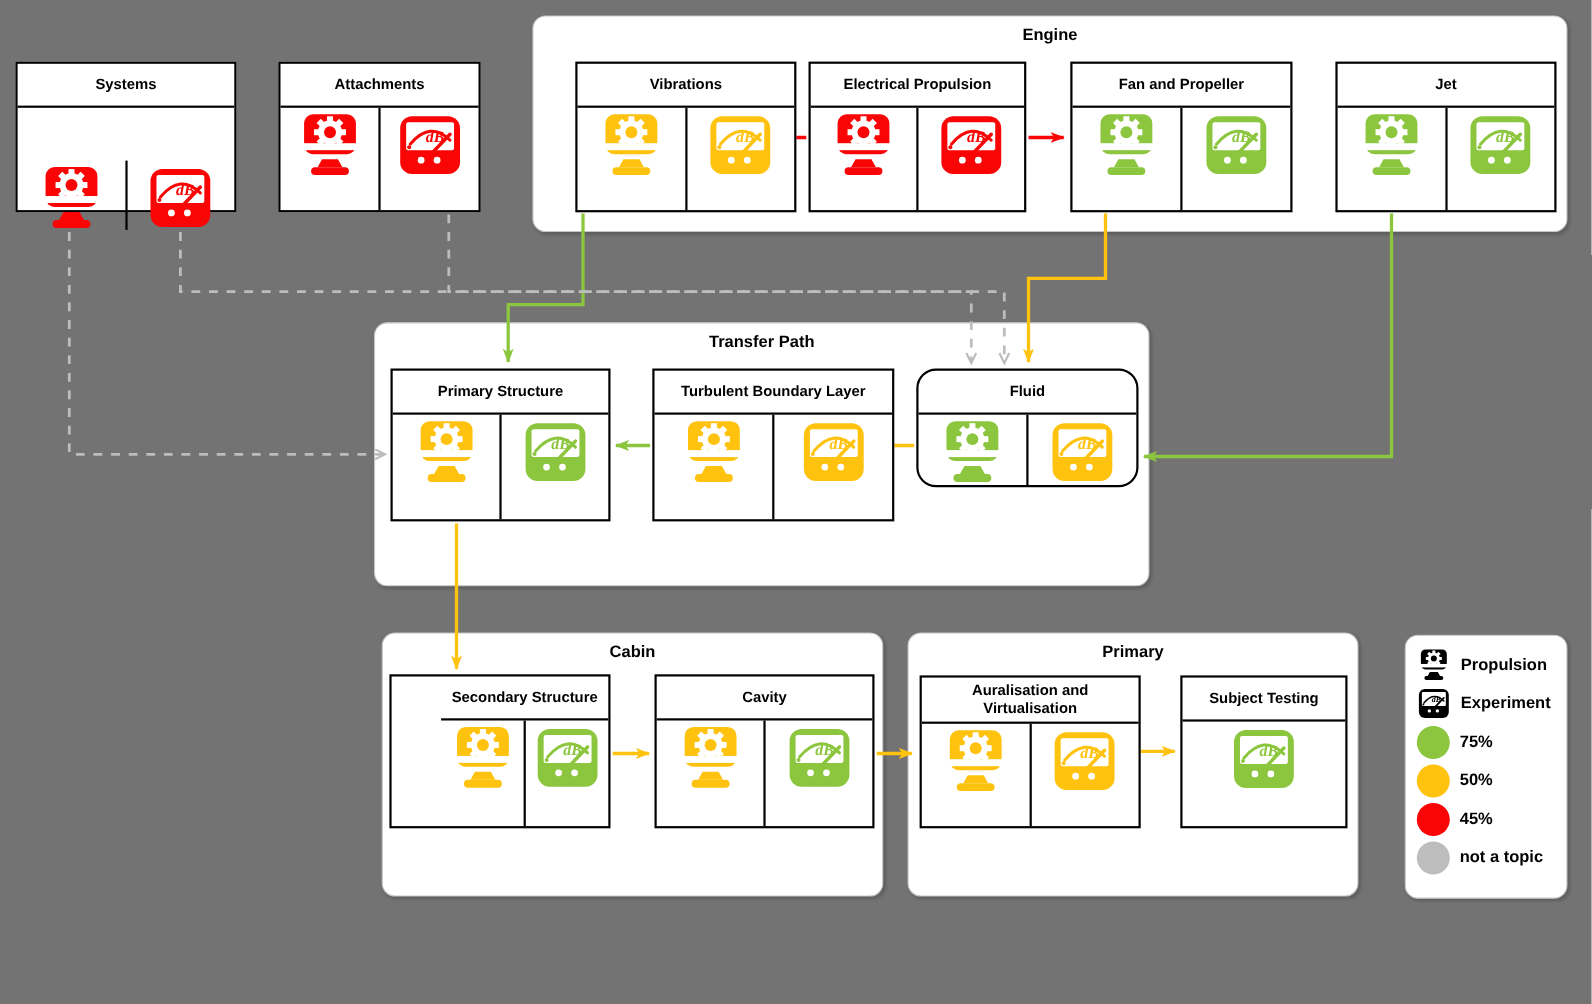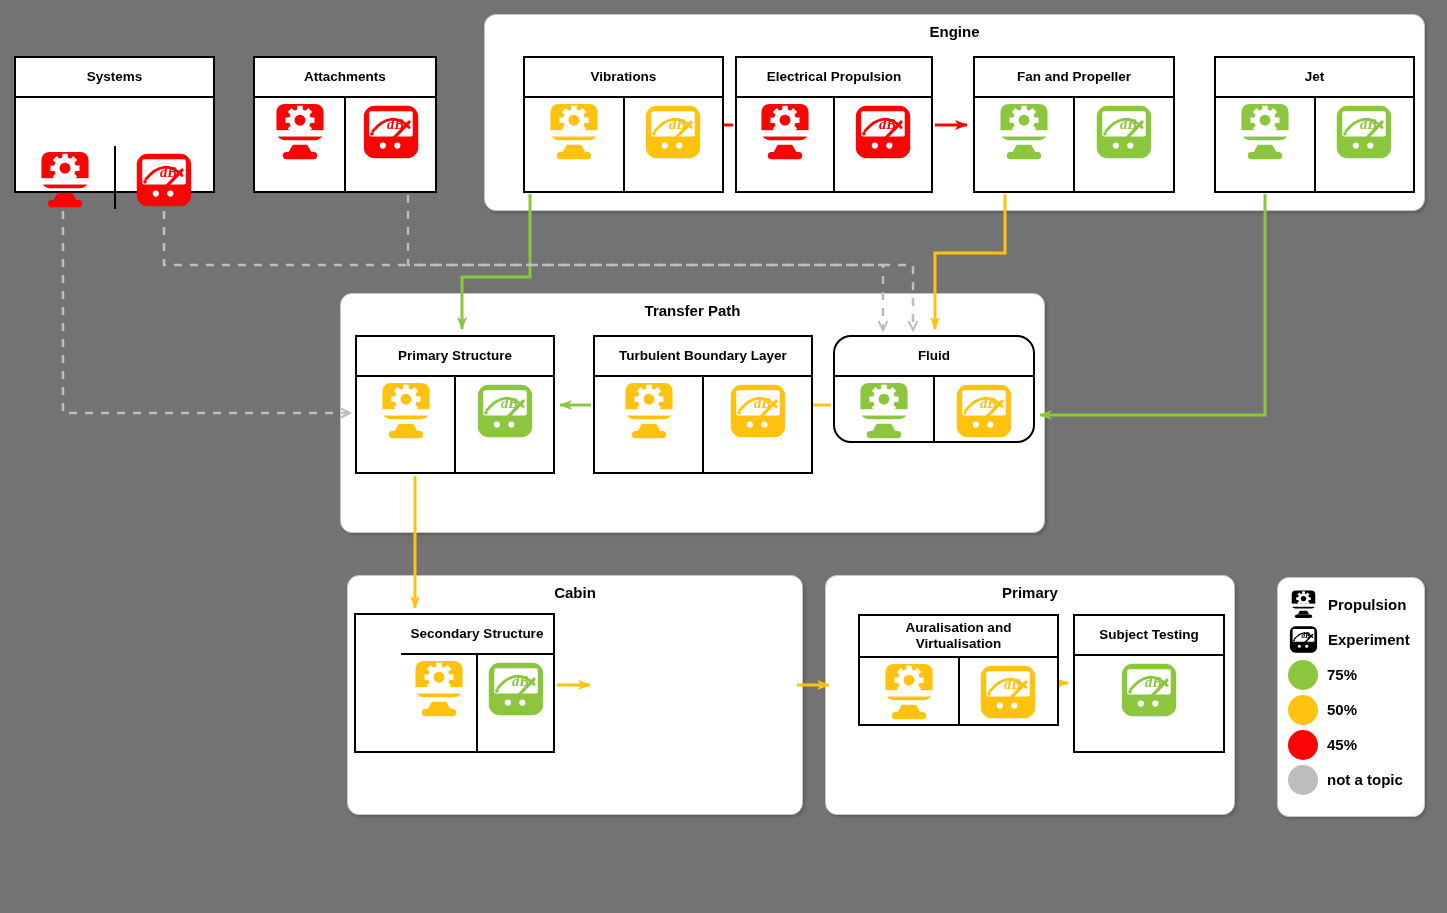--- a/index.html
+++ b/index.html
@@ -274,22 +274,37 @@
             <use href="#ic-sim"></use>
           </svg>
         </div>
       <div class="cell exp" style="color: rgb(140, 198, 63);">
           <svg>
             <use href="#ic-exp"></use>
           </svg>
         </div>
     </div>
   </div>
-
-  <div class="box" style="left:858px;top:614px;width:201px;height:112px;">
+  <div class="box" style="left:595px;top:613px;width:200px;height:140px;">
+    <div class="box-title">Cavity</div>
+    <div class="box-body">
+      <div class="cell sim" style="color: rgb(255, 194, 14);">
+          <svg>
+            <use href="#ic-sim"></use>
+          </svg>
+        </div>
+      <div class="cell exp" style="color: rgb(140, 198, 63);">
+          <svg>
+            <use href="#ic-exp"></use>
+          </svg>
+        </div>
+    </div>
+  </div>
+
+  <div class="box" style="left:836px;top:614px;width:201px;height:139px;">
     <div class="box-title" style="min-height:38px;">Auralisation and Virtualisation</div>
     <div class="box-body">
       <div class="cell sim" style="color: rgb(255, 194, 14);">
           <svg>
             <use href="#ic-sim"></use>
           </svg>
         </div>
       <div class="cell exp" style="color: rgb(255, 194, 14);">
           <svg>
             <use href="#ic-exp"></use>

